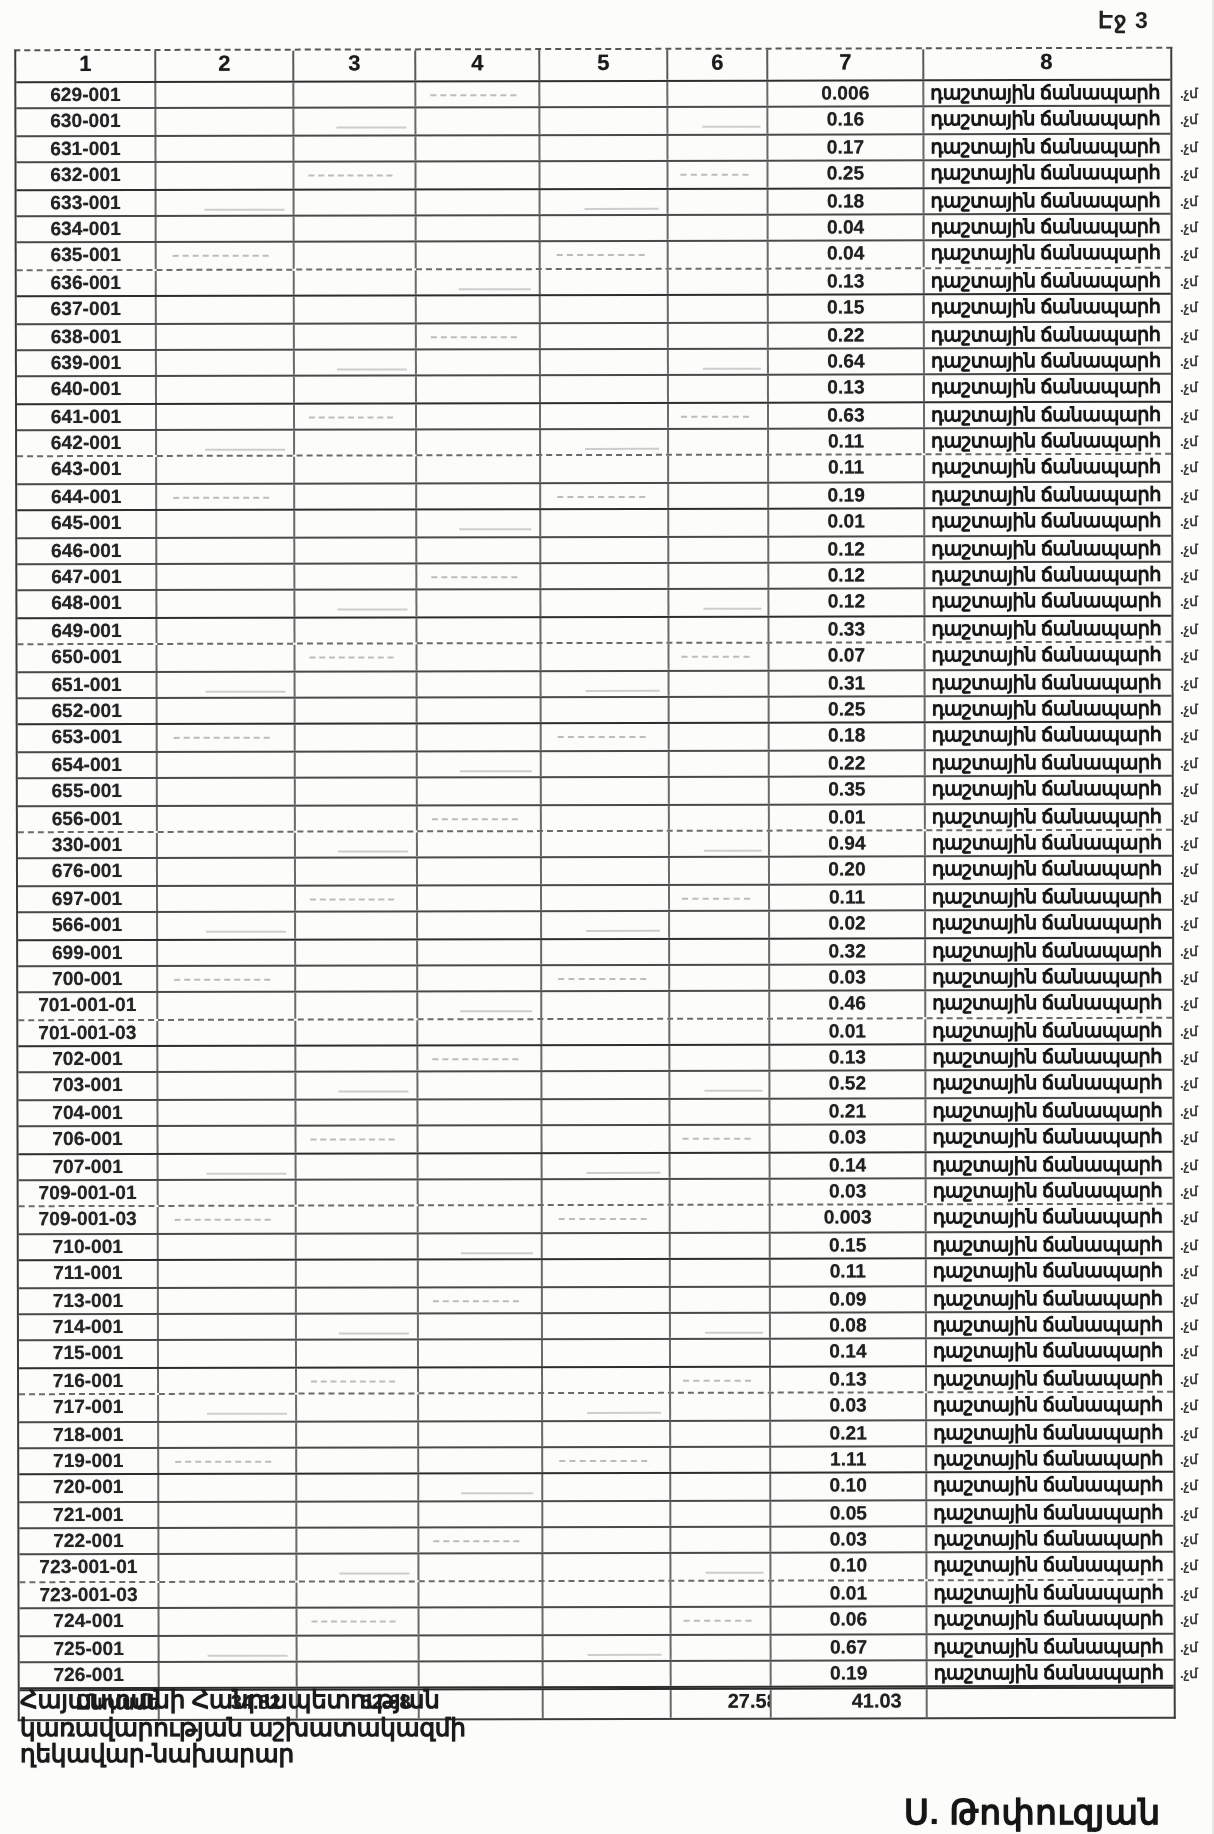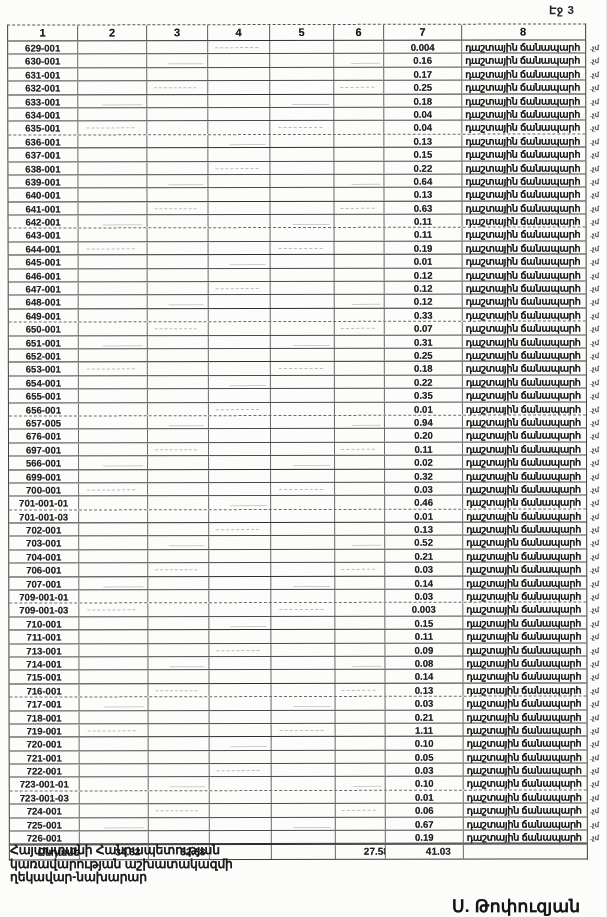--- a/index.html
+++ b/index.html
@@ -86,21 +86,21 @@
         <div class="hcell">8</div>
       </div>
     <div id="table-body">
         <div class="grid trow">
           <div class="cell id">629-001</div>
           <div class="cell"></div>
           <div class="cell"></div>
           <div class="cell smudge"></div>
           <div class="cell"></div>
           <div class="cell"></div>
-          <div class="cell val">0.004</div>
+          <div class="cell val">0.006</div>
           <div class="cell type">դաշտային ճանապարհ</div>
         </div>
         <div class="grid trow">
           <div class="cell id">630-001</div>
           <div class="cell"></div>
           <div class="cell smudge2"></div>
           <div class="cell"></div>
           <div class="cell"></div>
           <div class="cell smudge2"></div>
           <div class="cell val">0.16</div>
@@ -360,21 +360,21 @@
           <div class="cell id">656-001</div>
           <div class="cell"></div>
           <div class="cell"></div>
           <div class="cell smudge"></div>
           <div class="cell"></div>
           <div class="cell"></div>
           <div class="cell val">0.01</div>
           <div class="cell type">դաշտային ճանապարհ</div>
         </div>
         <div class="grid trow">
-          <div class="cell id">657-005</div>
+          <div class="cell id">330-001</div>
           <div class="cell"></div>
           <div class="cell smudge2"></div>
           <div class="cell"></div>
           <div class="cell"></div>
           <div class="cell smudge2"></div>
           <div class="cell val">0.94</div>
           <div class="cell type">դաշտային ճանապարհ</div>
         </div>
         <div class="grid trow">
           <div class="cell id">676-001</div>

